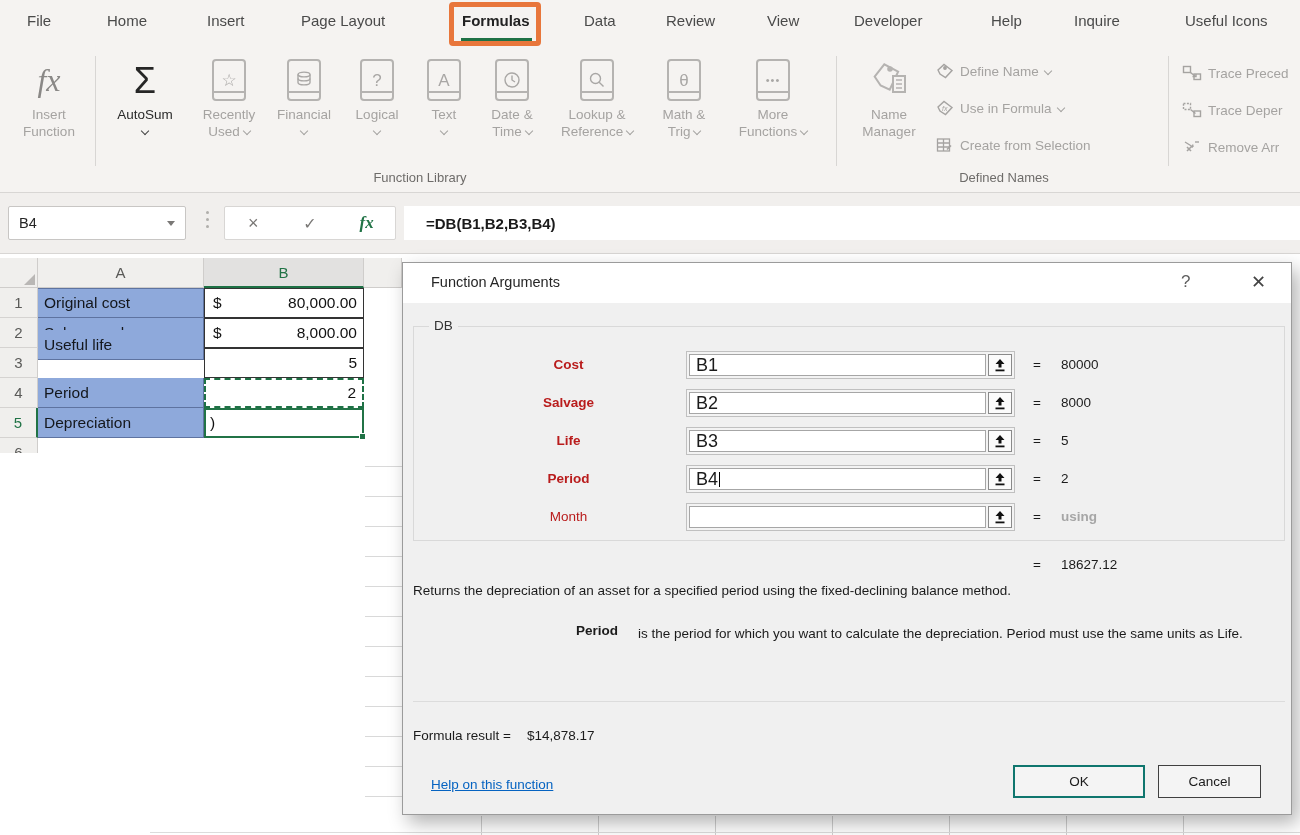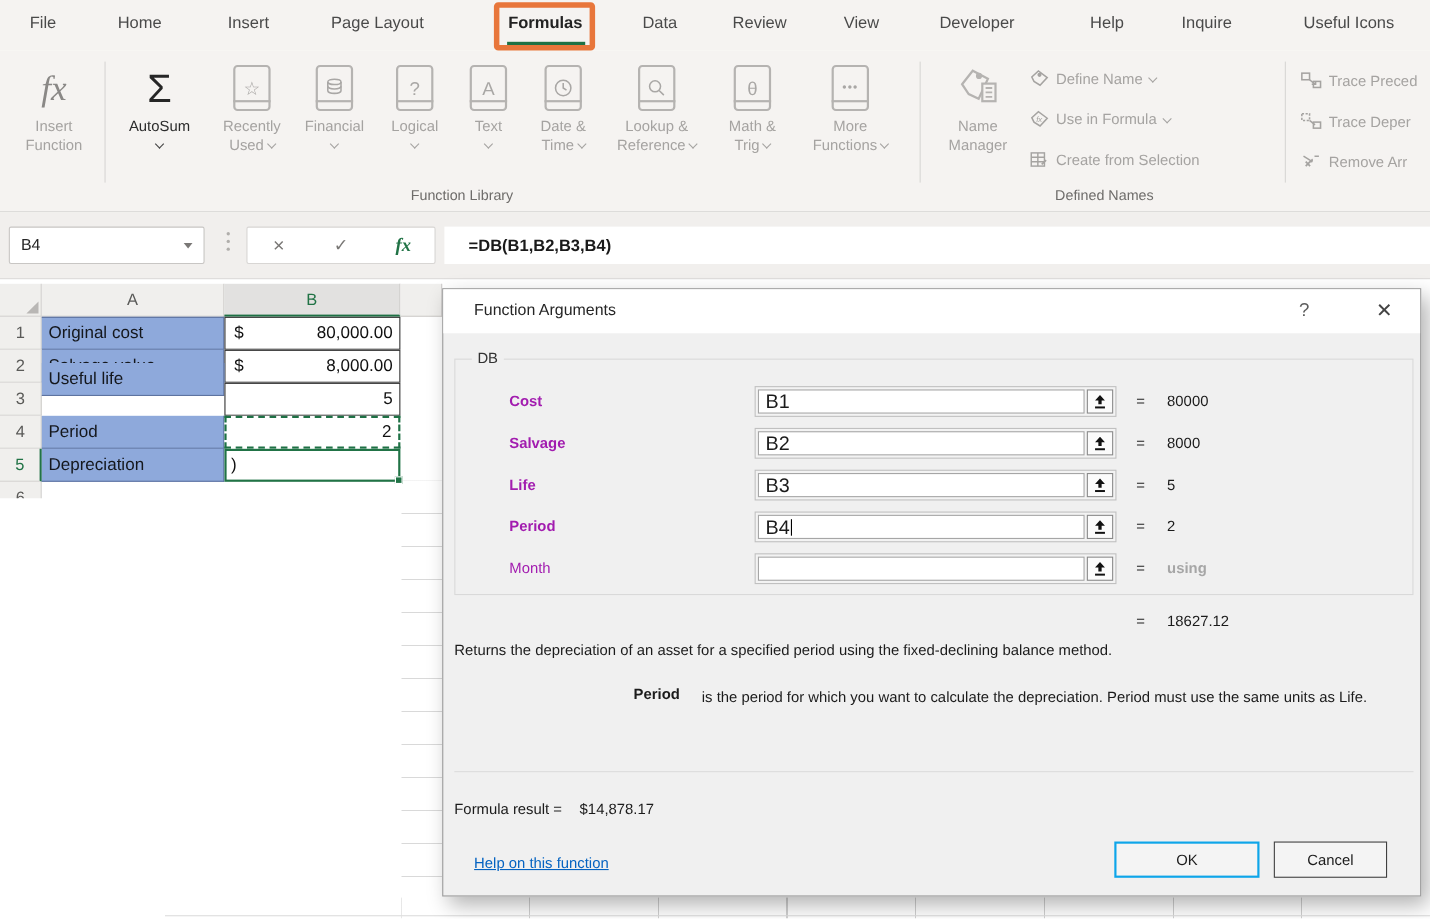--- a/index.html
+++ b/index.html
@@ -60,38 +60,38 @@
   .row6clip{position:absolute;left:0;top:184px;width:38px;height:15px;overflow:hidden;}
   
   .dialog{position:absolute;left:402px;top:262px;width:890px;height:553px;background:#f0f0f0;border:1px solid #9b9b9b;box-shadow:6px 8px 18px rgba(0,0,0,.30);z-index:20;}
   .dtitlebar{position:absolute;left:0;top:0;width:100%;height:40px;background:#fff;}
   .dtitle{position:absolute;left:28px;top:11px;font-size:14.5px;color:#262626;}
   .dhelp{position:absolute;left:778px;top:9px;font-size:17px;color:#5f5f5f;}
   .dclose{position:absolute;left:848px;top:8px;font-size:18px;color:#444;}
   .groupbox{position:absolute;left:10px;top:63px;width:872px;height:215px;border:1px solid #d9d9d9;}
   .grouptag{position:absolute;left:26px;top:55px;background:#f0f0f0;padding:0 5px;font-size:13.5px;color:#333;}
   .frow{position:absolute;left:0;width:100%;height:28px;}
-  .flabel{position:absolute;left:60px;top:6px;width:211px;text-align:left;font-size:13.5px;color:#a21caf;}
+  .flabel{position:absolute;left:60px;top:6px;width:211px;text-align:center;font-size:13.5px;color:#b91c1c;}
   .flabel.bold{font-weight:700;}
   .refedit{position:absolute;left:283px;top:0;width:329px;height:28px;border:1px solid #c0c0c0;background:#f3f3f3;display:flex;padding:2px;gap:2px;}
   .refinput{flex:1;background:#fff;border:1px solid #a6a6a6;font-size:18px;color:#1b1b1b;display:flex;align-items:center;padding-left:6px;}
   .collapse{width:24px;background:#fbfbfb;border:1px solid #8a8a8a;display:flex;align-items:center;justify-content:center;}
   .caret{display:inline-block;width:1px;height:15px;background:#000;margin-left:1px;}
   .eq{position:absolute;left:630px;top:6px;font-size:13.5px;color:#1b1b1b;}
   .fresult{position:absolute;left:658px;top:6px;font-size:13.5px;color:#1b1b1b;}
   .fresult.muted{color:#a6a6a6;font-weight:700;}
   .ddesc{position:absolute;left:10px;top:318px;width:866px;font-size:13.5px;color:#1b1b1b;line-height:19px;}
   .argterm{position:absolute;left:95px;top:360px;width:120px;text-align:right;font-weight:700;font-size:13.5px;color:#1b1b1b;}
   .argtext{position:absolute;left:235px;top:360px;width:648px;font-size:13.5px;color:#1b1b1b;line-height:21px;}
   .dsep{position:absolute;left:10px;top:438px;width:872px;height:1px;background:#dcdcdc;}
   .fres-row{position:absolute;left:10px;top:465px;font-size:13.5px;color:#1b1b1b;}
   .fres-row b{font-weight:400;margin-left:16px;}
   .helplink{position:absolute;left:28px;top:514px;font-size:13.5px;color:#0563C1;text-decoration:underline;cursor:pointer;}
   .btn{position:absolute;top:502px;height:33px;background:#f4f4f4;font-size:13.5px;color:#1b1b1b;display:flex;align-items:center;justify-content:center;cursor:pointer;}
-  .btn-ok{left:610px;width:132px;border:2px solid #0ea5e9;}
+  .btn-ok{left:610px;width:132px;border:2px solid #0f766e;}
   .btn-cancel{left:755px;width:103px;border:1px solid #404040;}
   svg{display:block;}
 </style>
 </head>
 <body>
 
 <div class="screen">
 
   <div class="tabbar">
     <span class="tab" style="left:27px">File</span>

